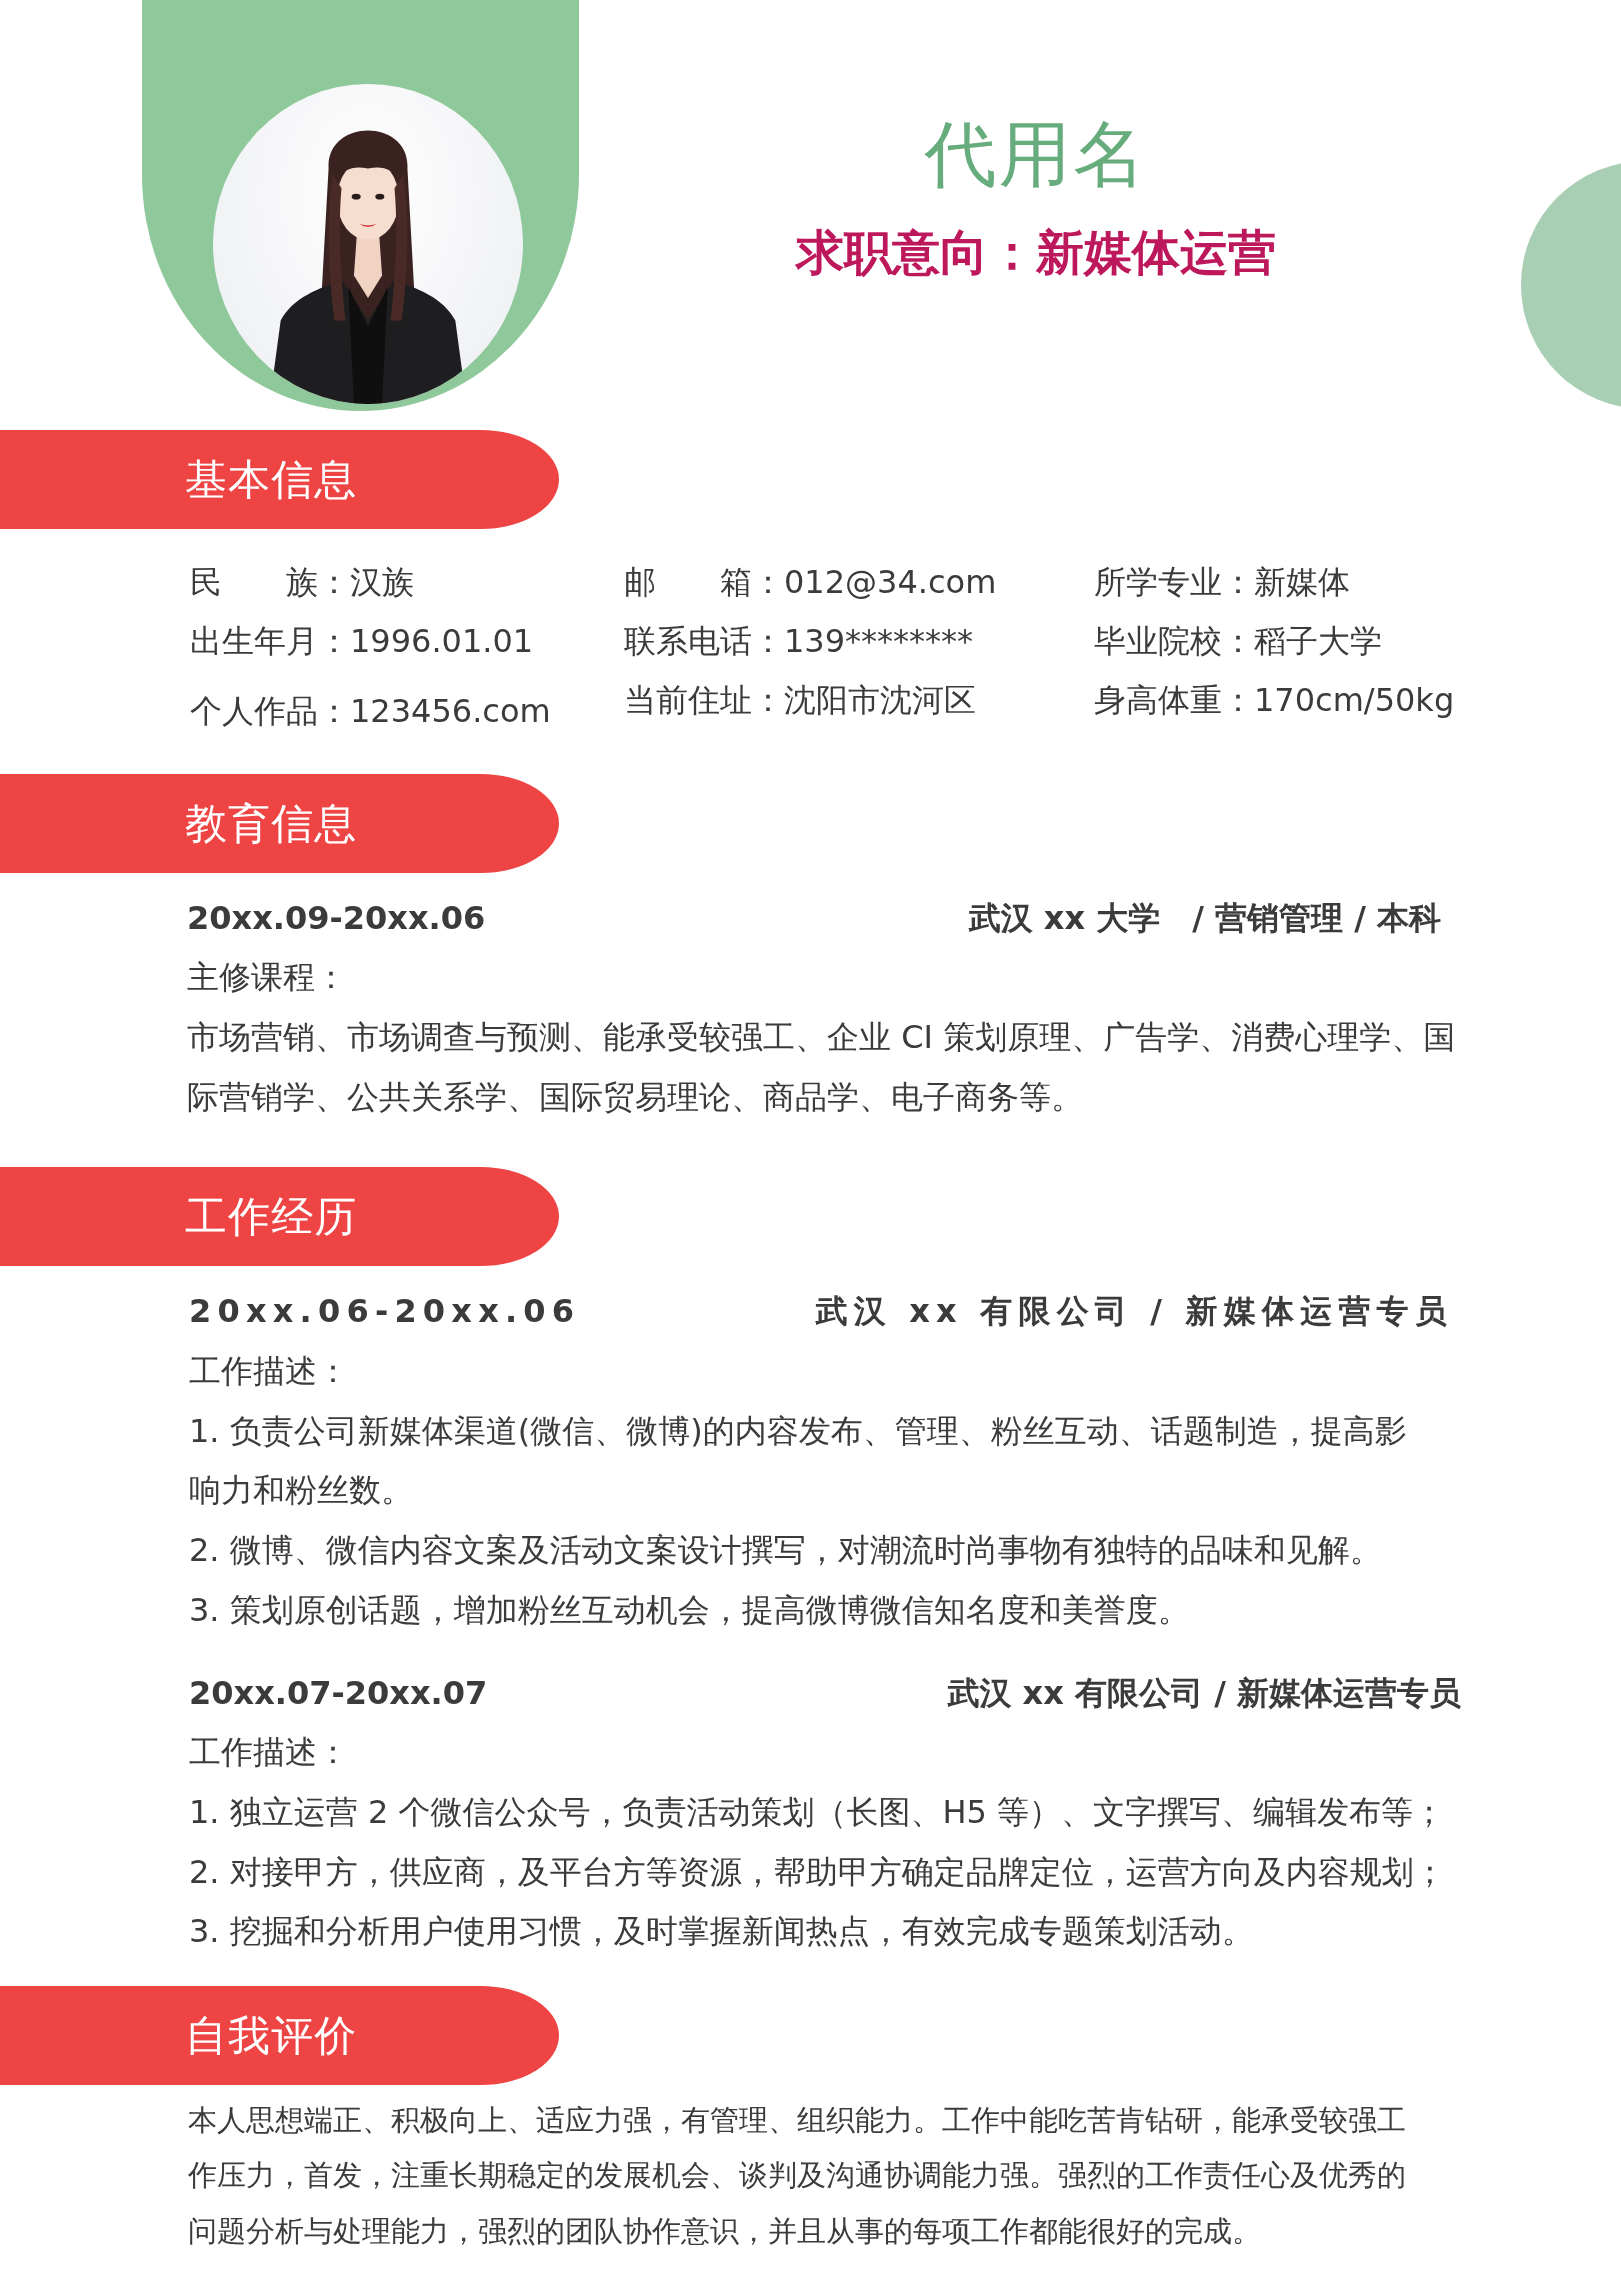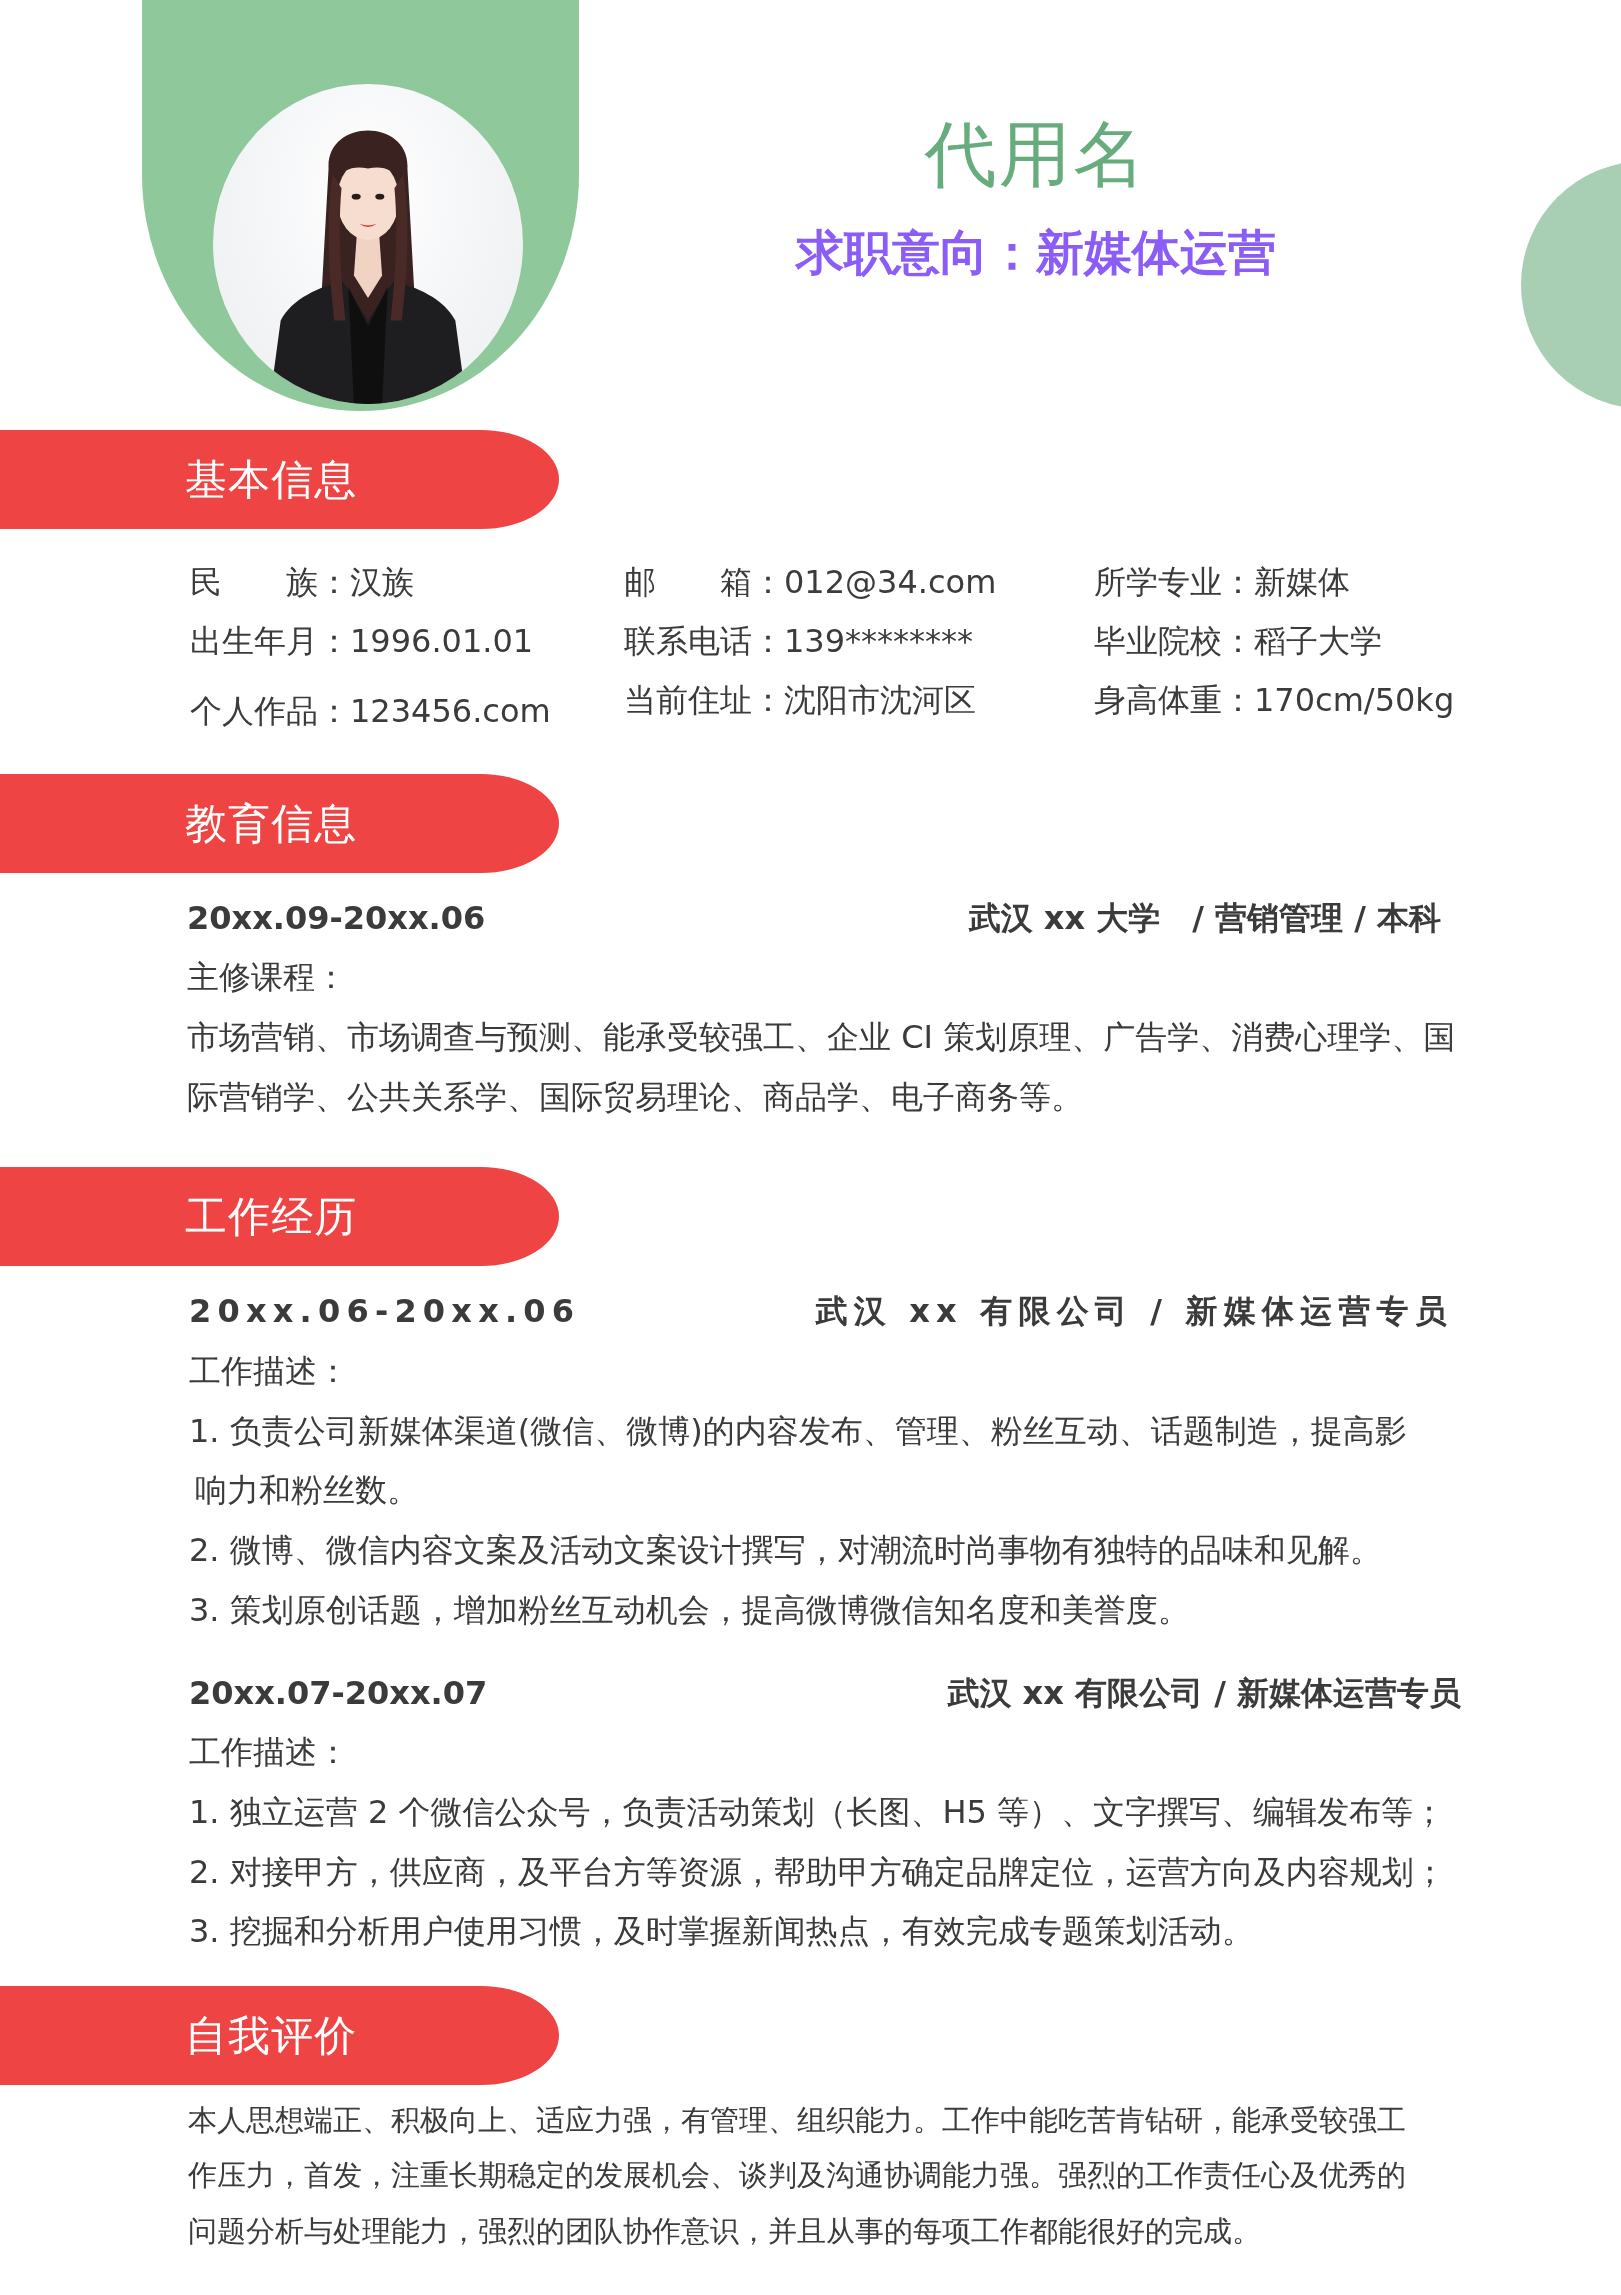--- a/index.html
+++ b/index.html
@@ -10,21 +10,21 @@
   .u-shape { left:142px; top:-225px; width:437px; height:636px; background:#8FC89B;
              border-radius:0 0 219px 219px / 0 0 237px 237px; }
   .photo { left:213px; top:84px; width:310px; height:320px; border-radius:50%;
            background:radial-gradient(ellipse at 50% 35%, #ffffff 0%, #f3f4f6 60%, #eceef1 100%);
            overflow:hidden; }
   .photo svg { width:100%; height:100%; display:block; }
   .deco-circle { left:1521px; top:161px; width:248px; height:248px; border-radius:50%; background:#A8CFB3; }
   .name { left:732px; width:608px; top:118px; text-align:center; font-size:72px; color:#67AC7C;
           letter-spacing:2.3px; line-height:1; }
   .intent { left:732px; width:608px; top:228px; text-align:center; font-size:48px; font-weight:bold;
-            color:#8b5cf6; line-height:1; }
+            color:#be185d; line-height:1; }
   .sec-head { left:0; width:559px; height:99px; background:#ef4444;
               border-radius:0 79px 79px 0 / 0 50px 50px 0; }
   .sec-head span { position:absolute; left:185px; top:0; line-height:99px; font-size:42px;
                    color:#ffffff; letter-spacing:1.1px; }
   .info { font-size:32px; line-height:1; white-space:pre; }
   .bold { font-weight:bold; }
   .txt { font-size:32px; line-height:1; white-space:nowrap; }
   .spaced { letter-spacing:6.2px; }
   .right { text-align:right; }
 </style>
@@ -94,21 +94,21 @@
 <div class="abs txt" style="left:187px; top:1081px;">际营销学、公共关系学、国际贸易理论、商品学、电子商务等。</div>
 
 <div class="abs sec-head" style="top:1167px;">
   <span>工作经历</span>
 </div>
 
 <div class="abs txt bold spaced" style="left:189px; top:1295px;">20xx.06-20xx.06</div>
 <div class="abs txt bold spaced right" style="left:732px; width:721px; top:1295px;">武汉 xx 有限公司 / 新媒体运营专员</div>
 <div class="abs txt" style="left:189px; top:1355px;">工作描述：</div>
 <div class="abs txt" style="left:189px; top:1415px;">1. 负责公司新媒体渠道(微信、微博)的内容发布、管理、粉丝互动、话题制造，提高影</div>
-<div class="abs txt" style="left:195px; top:1474px;">响力和粉丝数。</div>
+<div class="abs txt" style="left:189px; top:1474px;">响力和粉丝数。</div>
 <div class="abs txt" style="left:189px; top:1534px;">2. 微博、微信内容文案及活动文案设计撰写，对潮流时尚事物有独特的品味和见解。</div>
 <div class="abs txt" style="left:189px; top:1594px;">3. 策划原创话题，增加粉丝互动机会，提高微博微信知名度和美誉度。</div>
 
 <div class="abs txt bold" style="left:189px; top:1677px;">20xx.07-20xx.07</div>
 <div class="abs txt bold right" style="left:788px; width:673px; top:1677px;">武汉 xx 有限公司 / 新媒体运营专员</div>
 <div class="abs txt" style="left:189px; top:1736px;">工作描述：</div>
 <div class="abs txt" style="left:189px; top:1796px;">1. 独立运营 2 个微信公众号，负责活动策划（长图、H5 等）、文字撰写、编辑发布等；</div>
 <div class="abs txt" style="left:189px; top:1856px;">2. 对接甲方，供应商，及平台方等资源，帮助甲方确定品牌定位，运营方向及内容规划；</div>
 <div class="abs txt" style="left:189px; top:1915px;">3. 挖掘和分析用户使用习惯，及时掌握新闻热点，有效完成专题策划活动。</div>
 

